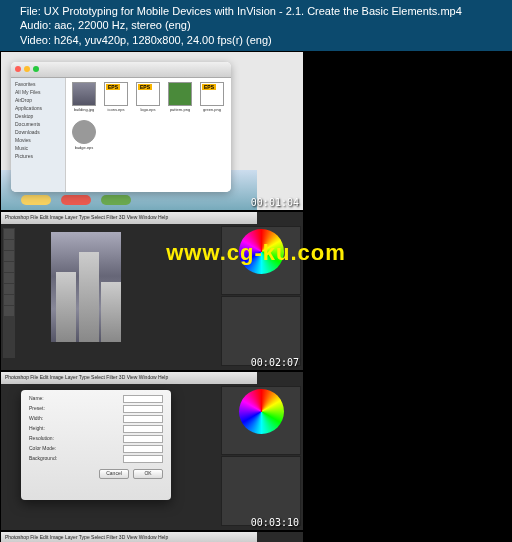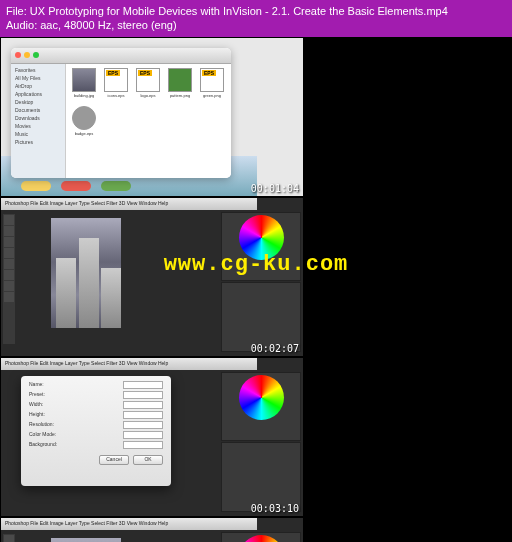--- a/index.html
+++ b/index.html
@@ -1,23 +1,23 @@
 <!DOCTYPE html>
 <html><head>
 <meta charset="utf-8">
 <style>
 *{margin:0;padding:0;box-sizing:border-box}
 body{width:512px;height:542px;background:#000;font-family:Arial,sans-serif;overflow:hidden;position:relative}
-.header{background:#a21caf;color:#fff;padding:4px 6px;font-size:11px;line-height:1.3}
+.header{background:#0c4a6e;color:#fff;padding:4px 20px;font-size:11px;line-height:1.3}
 .header-line{white-space:nowrap}
 .grid{display:flex;flex-wrap:wrap;width:512px}
 .cell{width:304px;height:160px;position:relative;background:#2a2a2a;border:1px solid #000}
 .cell-finder{background:#e8e8e8}
 .timestamp{position:absolute;bottom:2px;right:4px;color:#fff;font-size:10px;font-family:monospace;text-shadow:1px 1px 2px #000}
-.watermark{position:absolute;top:252px;left:0;width:512px;text-align:center;color:#ffee00;font-size:22px;font-weight:bold;font-family:Liberation Mono, monospace;z-index:10;letter-spacing:1px}
+.watermark{position:absolute;top:240px;left:0;width:512px;text-align:center;color:#ffee00;font-size:22px;font-weight:bold;font-family:Liberation Sans, sans-serif;z-index:10;letter-spacing:1px}
 
 
 .finder-win{position:absolute;top:10px;left:10px;width:220px;height:130px;background:#fff;border-radius:5px;box-shadow:0 2px 8px rgba(0,0,0,0.3);overflow:hidden}
 .finder-toolbar{height:16px;background:linear-gradient(#f0f0f0,#d0d0d0);border-bottom:1px solid #aaa;display:flex;align-items:center;padding:0 4px;gap:3px}
 .tl-dot{width:6px;height:6px;border-radius:50%}
 .tl-red{background:#ff5f56}.tl-yel{background:#ffbd2e}.tl-grn{background:#27c93f}
 .finder-body{display:flex;height:114px}
 .finder-side{width:55px;background:#e6ecf2;border-right:1px solid #ccc;padding:2px;font-size:5px;color:#444}
 .finder-side div{padding:1px 2px;white-space:nowrap;overflow:hidden}
 .finder-main{flex:1;background:#fff;padding:4px;display:flex;flex-wrap:wrap;gap:4px;align-content:flex-start}
@@ -45,21 +45,22 @@
 .dialog{position:absolute;left:20px;top:18px;width:150px;height:110px;background:linear-gradient(#f5f5f5,#e0e0e0);border-radius:4px;box-shadow:0 4px 12px rgba(0,0,0,0.5);padding:4px;font-size:5px;color:#333}
 .dialog-row{display:flex;justify-content:space-between;padding:1px 4px}
 .dialog-input{width:40px;height:8px;background:#fff;border:1px solid #aaa}
 .dialog-btn{width:30px;height:10px;background:linear-gradient(#fff,#ddd);border:1px solid #999;border-radius:2px;font-size:5px;text-align:center}
 </style>
 </head>
 <body>
 
 <div class="header">
   <div class="header-line">File: UX Prototyping for Mobile Devices with InVision - 2.1. Create the Basic Elements.mp4</div>
-  <div class="header-line">Audio: aac, 48000 Hz, stereo (eng)</div>
+  <div class="header-line">Audio: aac, 22000 Hz, stereo (eng)</div>
+  <div class="header-line">Video: h264, yuv420p, 1280x800, 24.00 fps(r) (eng)</div>
 </div>
 
 <div class="watermark">www.cg-ku.com</div>
 
 <div class="grid">
 
   <div class="cell cell-finder">
     <div class="finder-desk">
       <div class="desk-obj" style="left:20px;background:#f5d060"></div>
       <div class="desk-obj" style="left:60px;background:#e85a4f"></div>

